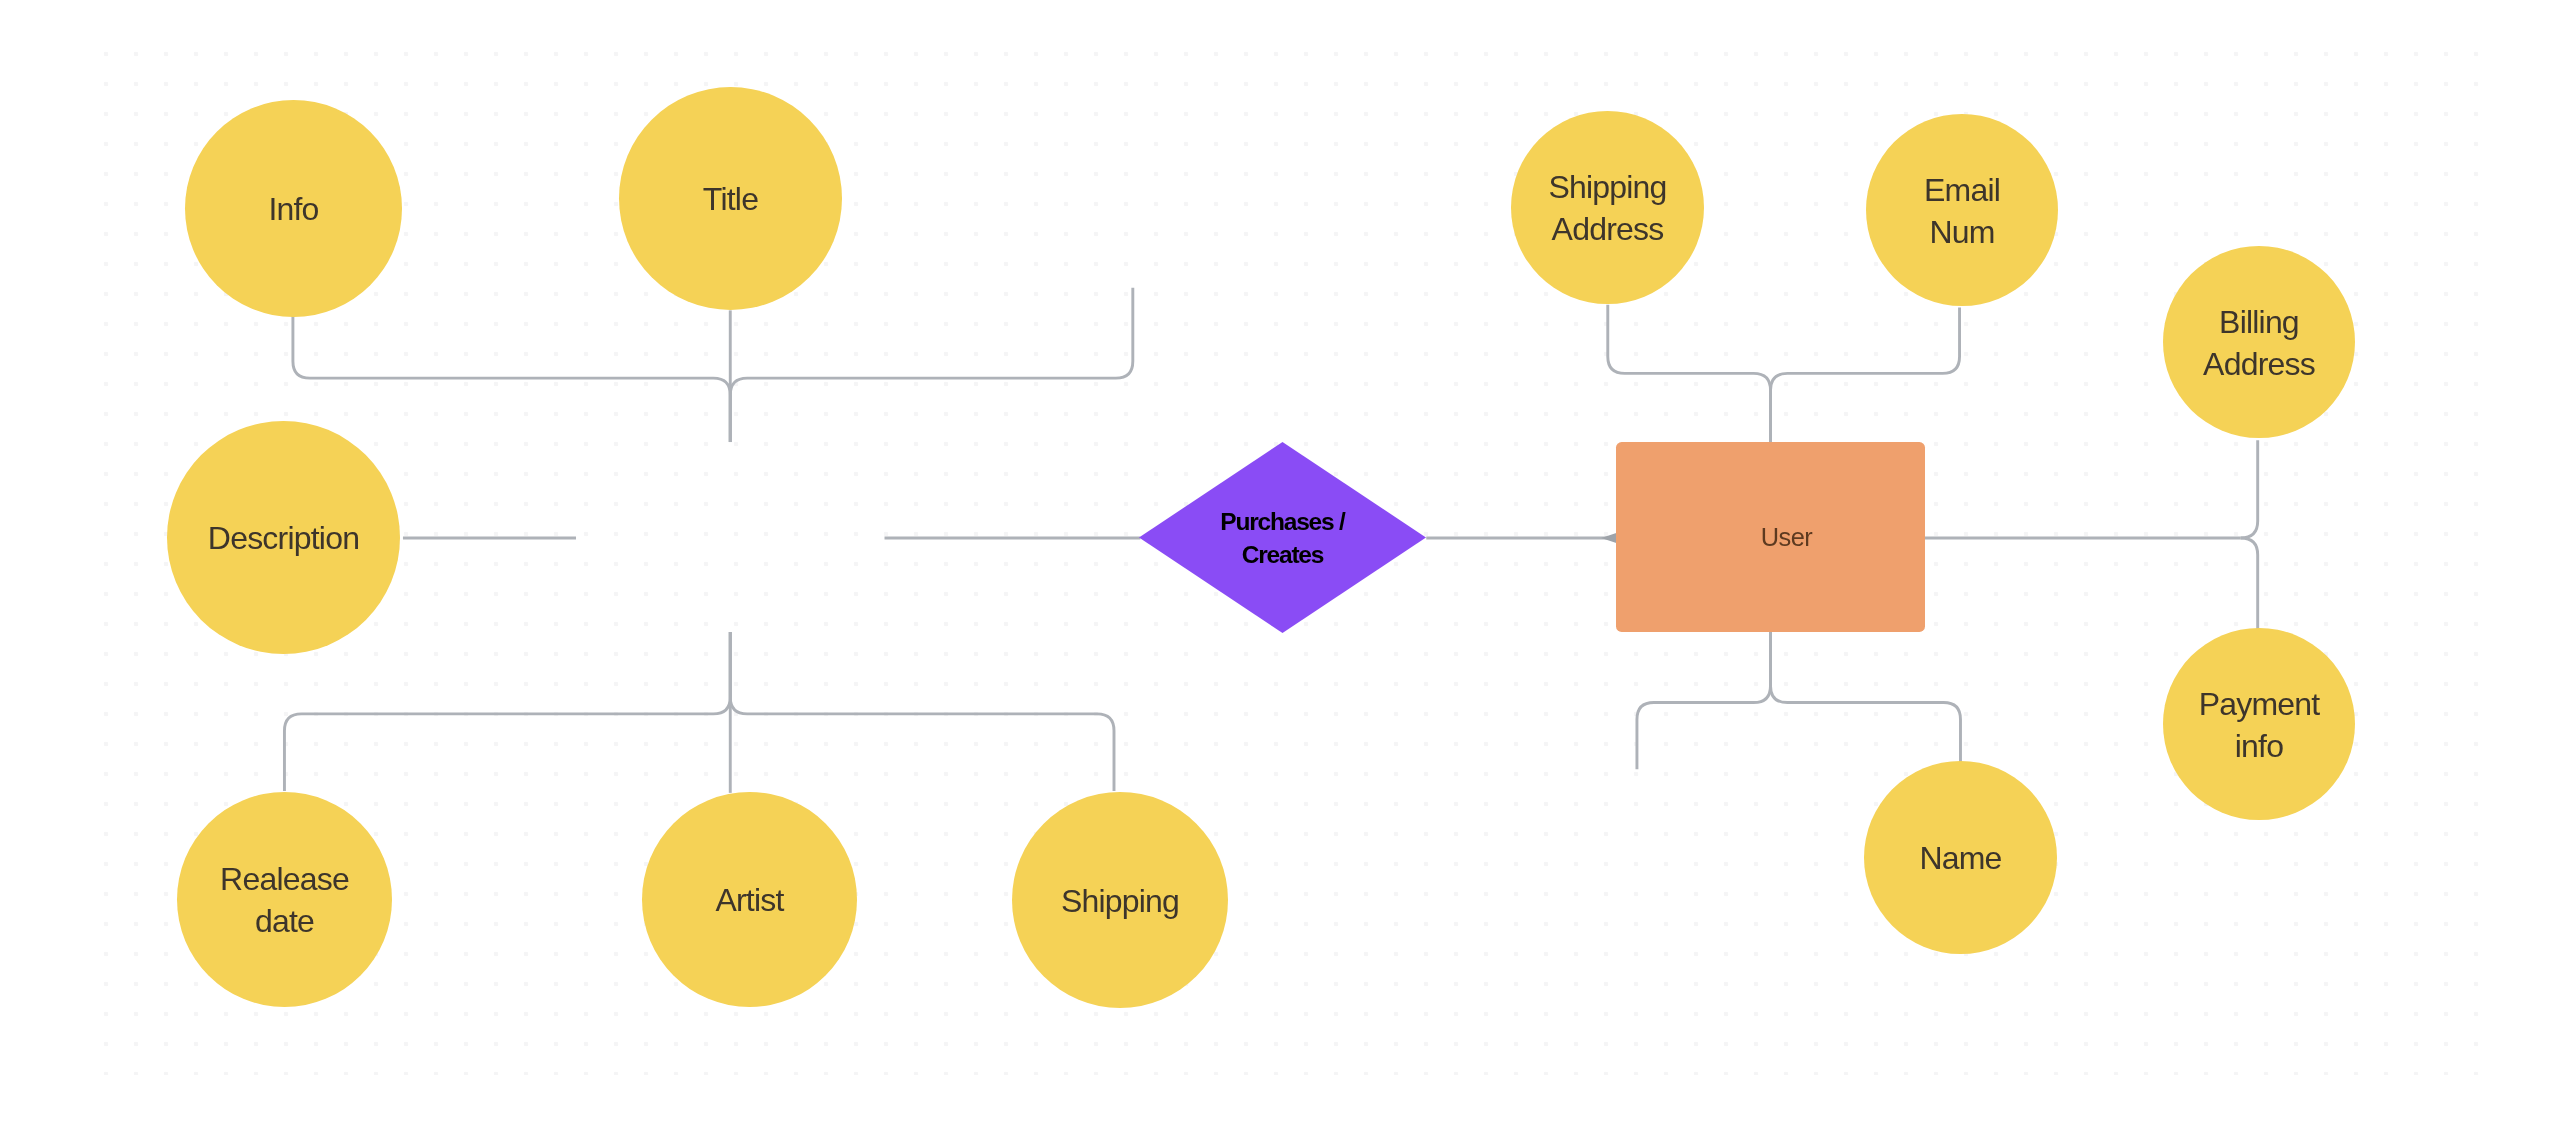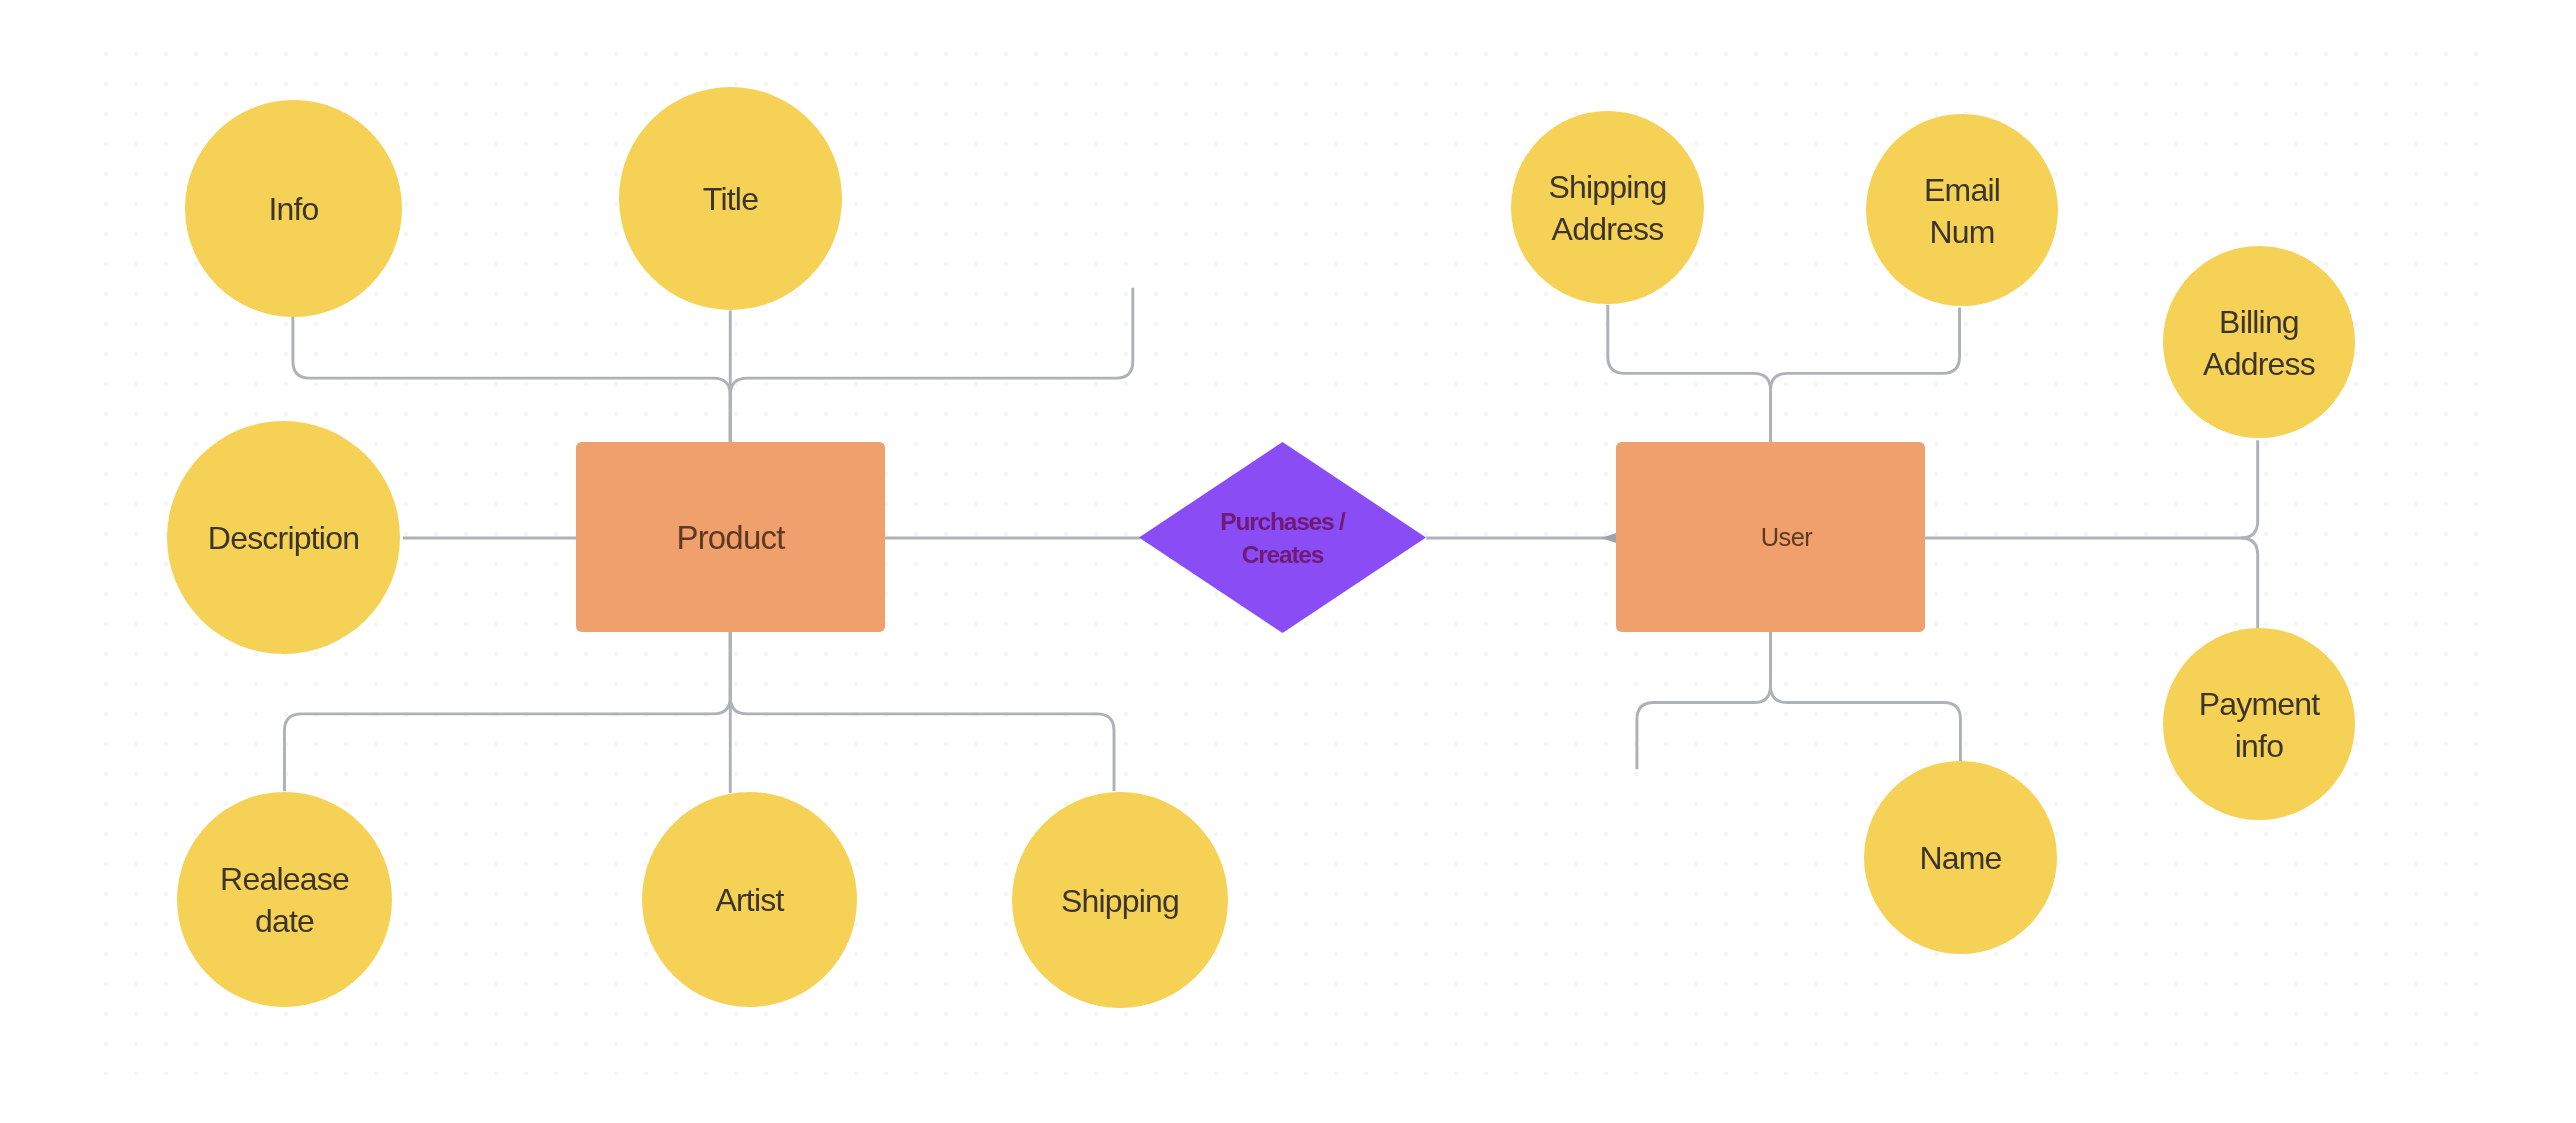--- a/index.html
+++ b/index.html
@@ -13,21 +13,21 @@
         background-size:30px 30px;background-position:0 0;}
   #wires{position:absolute;left:0;top:0;width:2576px;height:1123px;z-index:2;}
   .node{position:absolute;z-index:2;display:flex;align-items:center;justify-content:center;
         text-align:center;box-sizing:border-box;}
   .attr{border-radius:50%;background:#f5d256;color:#3d352b;
         font-size:32px;letter-spacing:-0.8px;line-height:42px;}
   .attr>span,.ent>span{position:relative;top:0.9px;display:block;}
   .ent{background:#efa06d;color:#5d3a20;border-radius:5.6px;letter-spacing:-0.8px;}
   .ent.big{font-size:33px;}
   .ent.small{font-size:25.4px;letter-spacing:-0.5px;padding-left:32px;}
-  .rel{color:#701a75;font-weight:bold;font-size:24.5px;letter-spacing:-1.2px;line-height:33px;z-index:4;}
+  .rel{color:#000000;font-weight:bold;font-size:24.5px;letter-spacing:-1.2px;line-height:33px;z-index:4;}
 </style>
 </head>
 <body>
 
 <div id="canvas">
 
   <div id="dots"></div>
 
   <svg id="wires" viewBox="0 0 2738 1194">
     <g fill="none" stroke="#aeb2b8" stroke-width="3.1" stroke-linecap="butt">
@@ -107,23 +107,20 @@
     <span>
       <span>Payment</span><br><span>info</span>
     </span>
   </div>
 
 
   <div class="node attr" style="left:1864px;top:761px;width:193px;height:193px;">
     <span>Name</span>
   </div>
 
-  <div class="node ent big" style="left:576px;top:442px;width:309px;height:190px;">
-    <span>Product</span>
-  </div>
 
   <div class="node ent small" style="left:1616px;top:442px;width:309px;height:190px;">
     <span>User</span>
   </div>
 
   <svg style="position:absolute;z-index:2;left:1139px;top:442px;width:287px;height:191px;" viewBox="0 0 305 203">
     <polygon points="152.5,0 305,101.5 152.5,203 0,101.5" fill="#8a4cf5"></polygon>
   </svg>
   <div class="node rel" style="left:1139px;top:442px;width:287px;height:191px;">
     <span>

